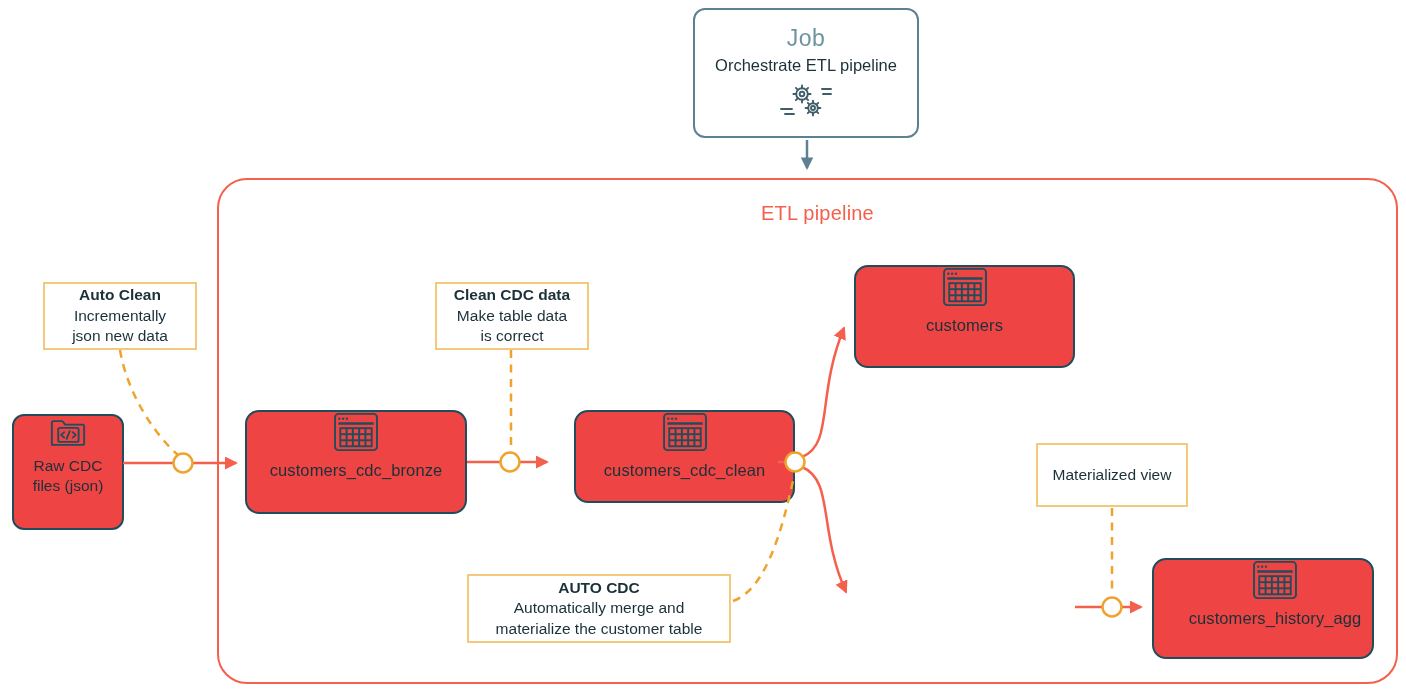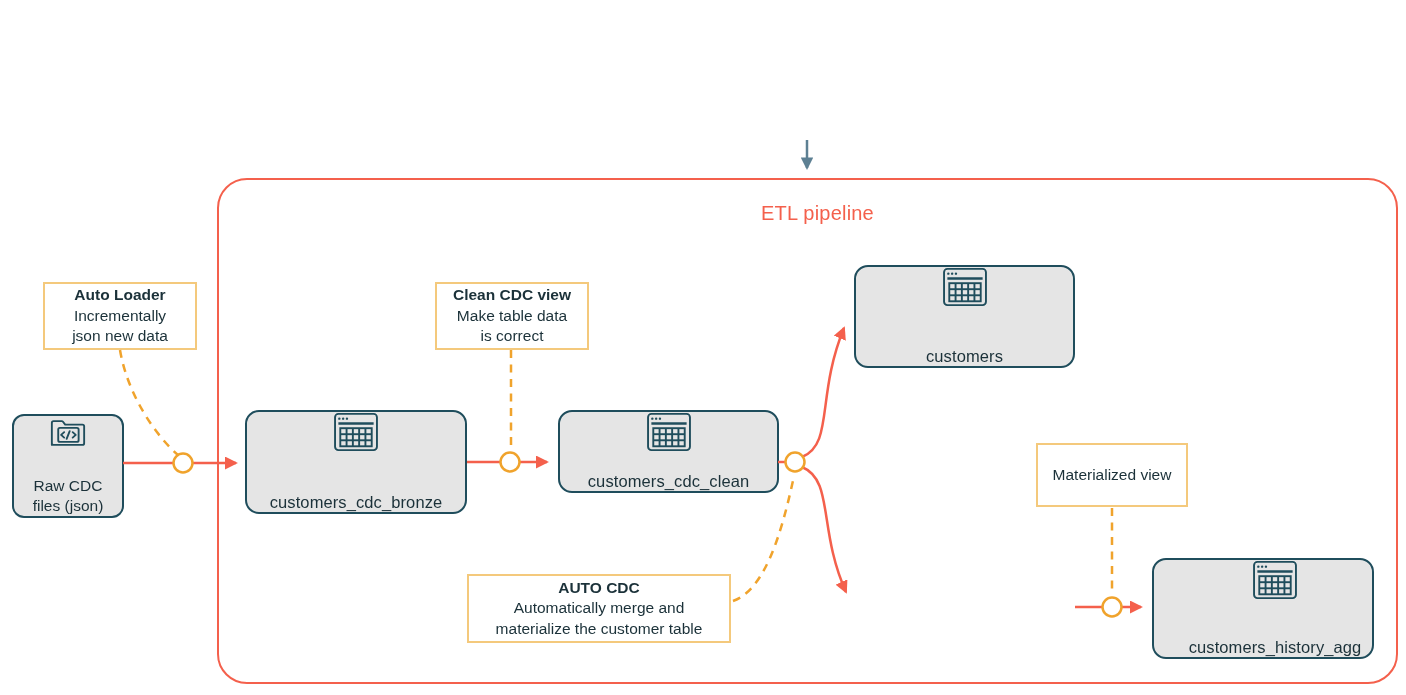--- a/index.html
+++ b/index.html
@@ -2,22 +2,22 @@
 <html><head>
 <meta charset="utf-8">
 <style>
   html,body{margin:0;padding:0;background:#ffffff;}
   body{width:1406px;height:695px;position:relative;overflow:hidden;
        font-family:"Liberation Sans","DejaVu Sans",sans-serif;
        -webkit-font-smoothing:antialiased;}
   .stage{position:absolute;inset:0;width:1406px;height:695px;}
 
   
-  .node{position:absolute;background:#e5e5e5;border:2.5px solid #1f4d5c;border-radius:14px;
-        display:flex;flex-direction:column;align-items:center;justify-content:space-between;
+  .node{position:absolute;background:#ef4444;border:2.5px solid #1f4d5c;border-radius:14px;
+        display:flex;flex-direction:column;align-items:center;justify-content:flex-start;
         gap:9px;z-index:2;box-sizing:border-box;}
   .node-label{font-size:16.5px;color:#1b3139;letter-spacing:.1px;white-space:nowrap;}
   .node-label-sm{font-size:15.5px;color:#1b3139;line-height:1.3;text-align:center;}
 
   
   .etl{position:absolute;left:217px;top:178px;width:1181px;height:506px;
        border:2.5px solid #f4604c;border-radius:30px;box-sizing:border-box;z-index:1;}
   .etl-title{position:absolute;left:0;right:0;top:22px;text-align:center;
              font-size:20px;font-weight:500;color:#f4604c;letter-spacing:.2px;padding-left:20px;}
 
@@ -88,43 +88,50 @@
 
         <path d="M44 8 h9 M45 13 h8"></path>
         <path d="M3 28 h11 M7 33 h9"></path>
       </g>
     </symbol>
   </defs>
 </svg>
 
 <div class="stage">
 
+  <div class="job">
+    <div class="job-title">Job</div>
+    <div class="job-sub">Orchestrate ETL pipeline</div>
+    <svg class="icon" width="56" height="40">
+        <use href="#sym-gears"></use>
+      </svg>
+  </div>
 
   <div class="etl">
     <div class="etl-title">ETL pipeline</div>
   </div>
 
-  <div class="node" style="left:12px;top:414px;width:112px;height:104px;border-radius:12px;gap:6px;">
+  <div class="node" style="left:12px;top:414px;width:112px;height:116px;border-radius:12px;gap:6px;">
     <svg class="icon" width="40" height="34">
         <use href="#sym-folder-code"></use>
       </svg>
     <div class="node-label-sm">
       <span style="display:block">Raw CDC</span>
       <span style="display:block">files (json)</span>
     </div>
   </div>
 
   <div class="node" style="left:245px;top:410px;width:222px;height:104px;">
     <svg class="icon" width="46" height="40">
         <use href="#sym-table"></use>
       </svg>
     <div class="node-label">customers_cdc_bronze</div>
   </div>
 
-  <div class="node" style="left:558px;top:410px;width:221px;height:83px;">
+  <div class="node" style="left:574px;top:410px;width:221px;height:93px;">
     <svg class="icon" width="46" height="40">
         <use href="#sym-table"></use>
       </svg>
     <div class="node-label">customers_cdc_clean</div>
   </div>
 
   <div class="node" style="left:854px;top:265px;width:221px;height:103px;">
     <svg class="icon" width="46" height="40">
         <use href="#sym-table"></use>
       </svg>
@@ -133,27 +140,27 @@
 
 
   <div class="node" style="left:1152px;top:558px;width:222px;height:101px;padding-left:24px;">
     <svg class="icon" width="46" height="40">
         <use href="#sym-table"></use>
       </svg>
     <div class="node-label">customers_history_agg</div>
   </div>
 
   <div class="ann" style="left:43px;top:282px;width:154px;height:68px;">
-    <span class="t">Auto Loader</span>
+    <span class="t">Auto Clean</span>
     <span>Incrementally</span>
     <span>json new data</span>
   </div>
 
   <div class="ann" style="left:435px;top:282px;width:154px;height:68px;">
-    <span class="t">Clean CDC view</span>
+    <span class="t">Clean CDC data</span>
     <span>Make table data</span>
     <span>is correct</span>
   </div>
 
   <div class="ann" style="left:1036px;top:443px;width:152px;height:64px;">
     <span>Materialized view</span>
   </div>
 
   <div class="ann" style="left:467px;top:574px;width:264px;height:69px;">
     <span class="t">AUTO CDC</span>

